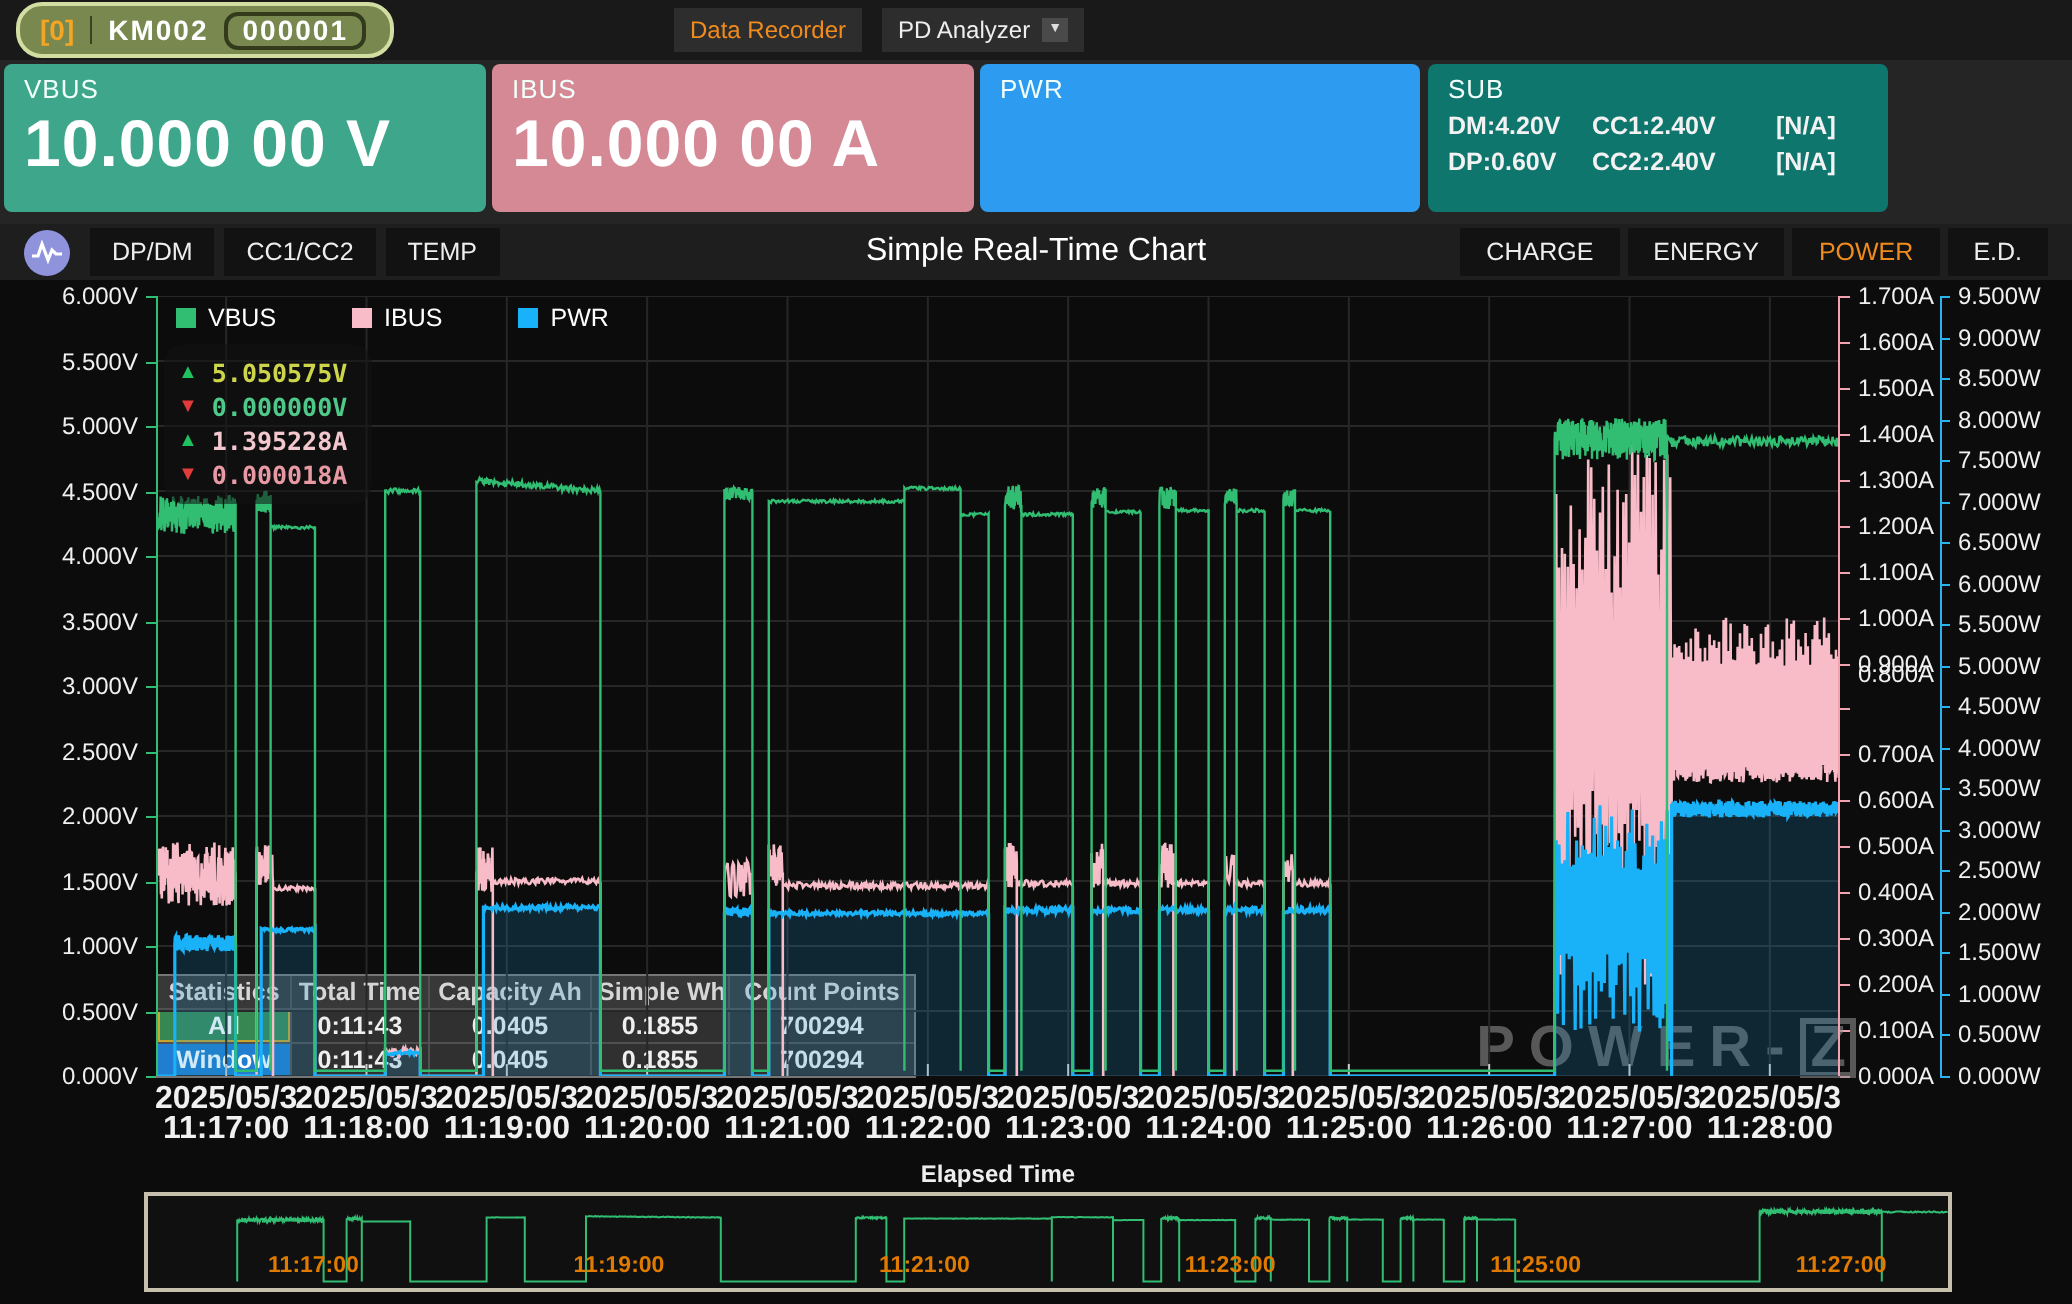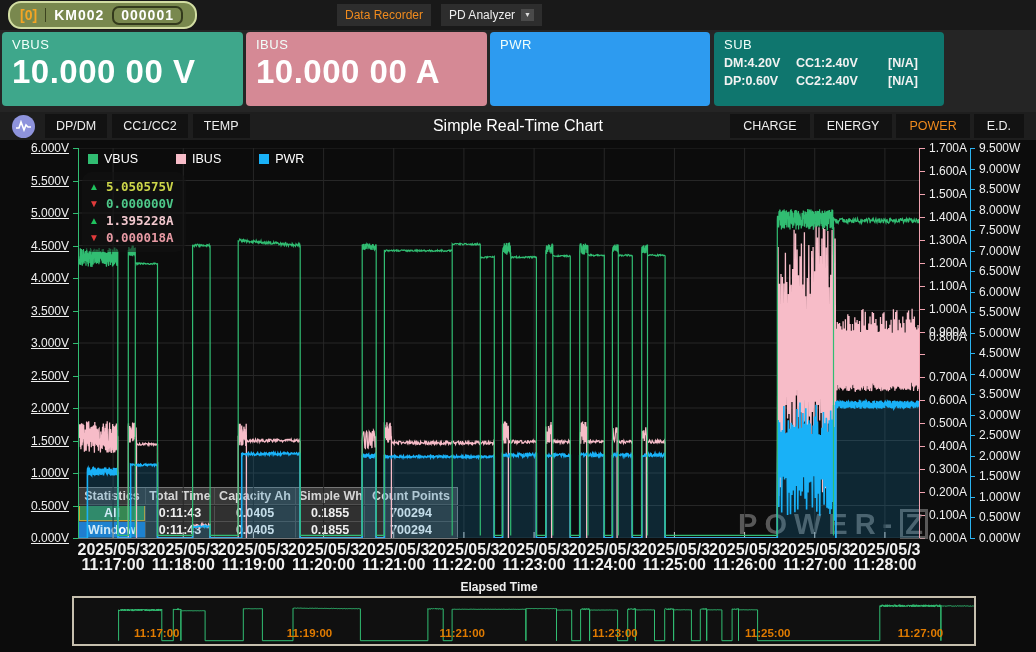--- a/index.html
+++ b/index.html
@@ -39,21 +39,21 @@
   .rtabs .tab{margin-right:0;margin-left:4px;padding:5px 13px;}
 
   
   .chart-section{position:absolute;top:140px;left:0;width:1036px;height:512px;background:#0c0c0c;}
   #plot{position:absolute;left:78px;top:8px;width:842px;height:390px;}
   #plot svg{position:absolute;left:0;top:0;z-index:2;}
   #yleft{position:absolute;left:0;top:8px;width:78px;height:390px;}
   #amps{position:absolute;left:920px;top:8px;width:50px;height:390px;}
   #watts{position:absolute;left:970px;top:8px;width:62px;height:390px;}
   .ylab{position:absolute;font-size:12px;color:#f0f0f0;line-height:14px;white-space:nowrap;}
-  .ylab.r{right:9px;text-decoration:underline;}
+  .ylab.r{right:9px;}
   .ylab.l{left:9px;}
   .ytick{position:absolute;width:5px;height:1px;}
   .ytick.r{right:0;}
   .ytick.l{left:0;}
   #yleft .ytick{background:#31bd72;}
   #amps .ytick{background:#f1a3b0;}
   #watts .ytick{background:#2bb3f0;}
   .waxisline{position:absolute;left:0;top:0;width:1px;height:390px;background:#2bb3f0;}
 
   #xlabs{position:absolute;left:78px;top:402px;width:842px;height:36px;}

